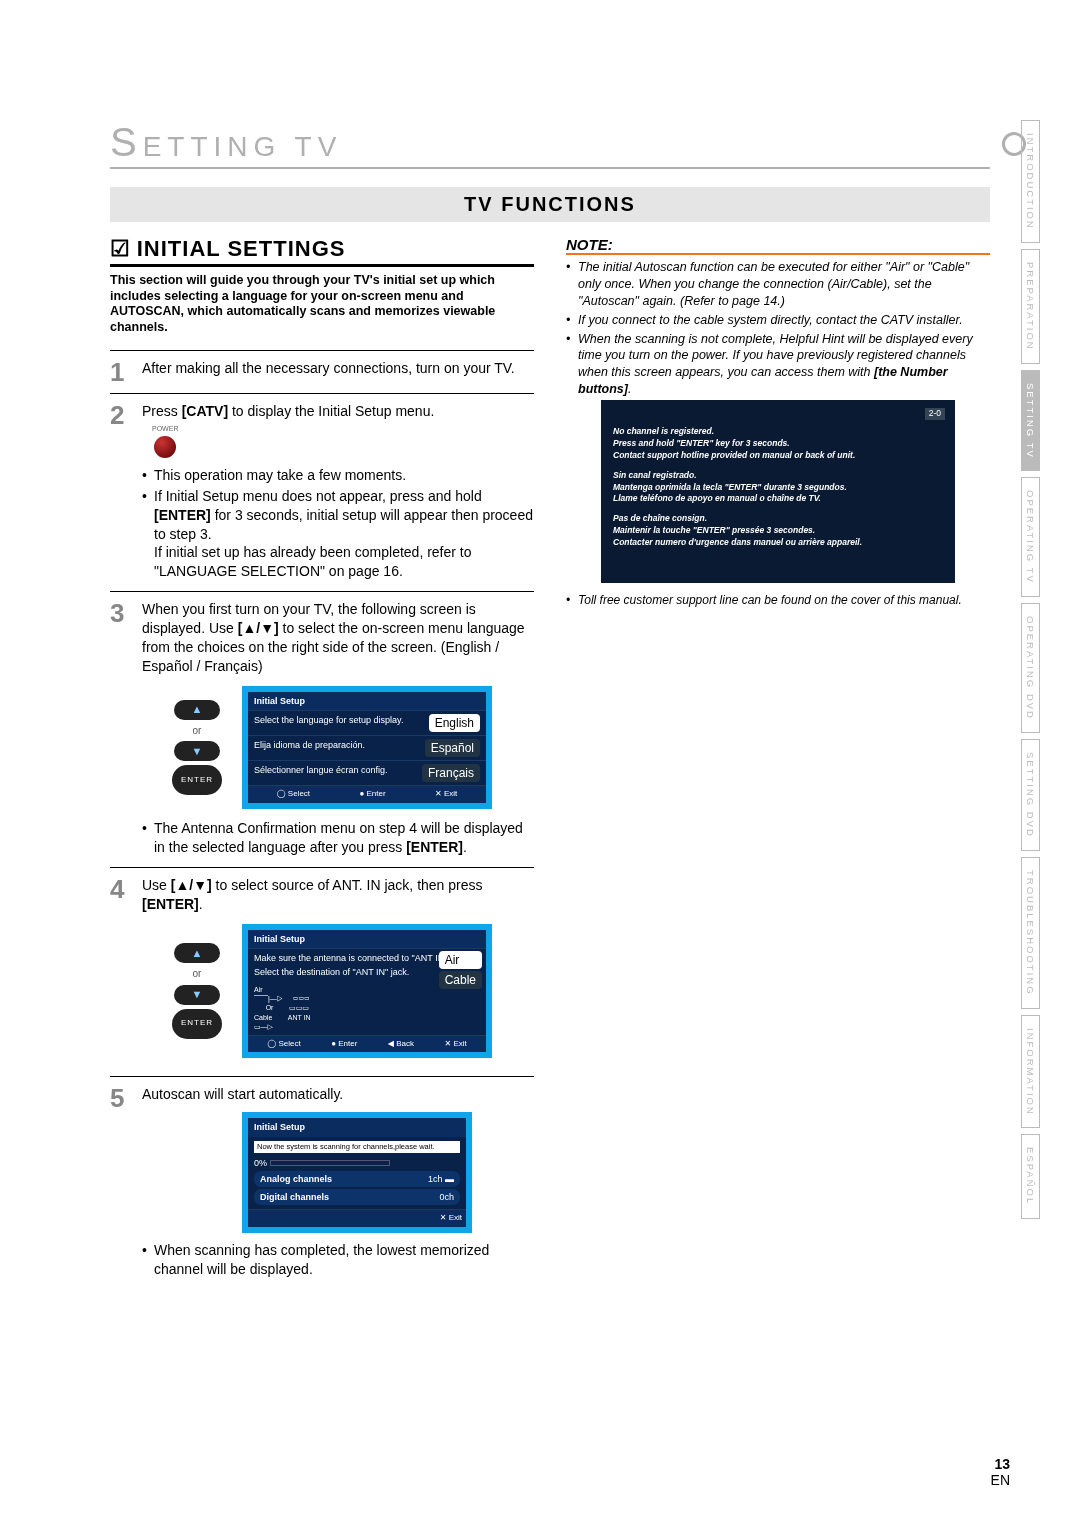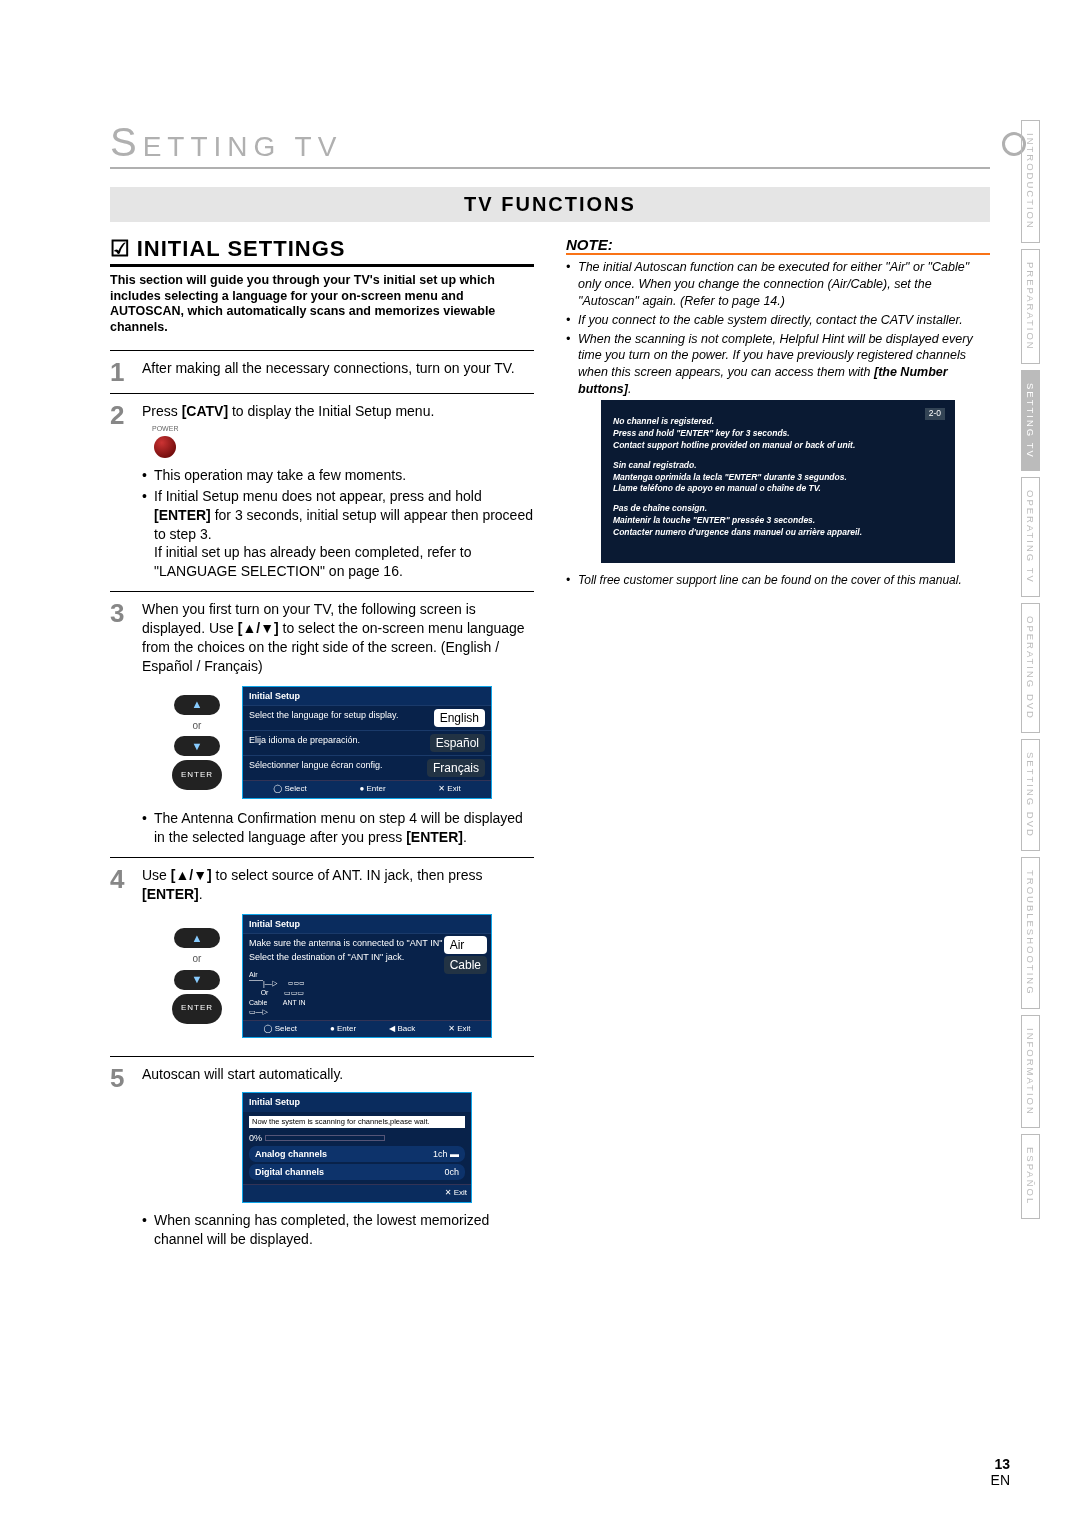--- a/index.html
+++ b/index.html
@@ -73,32 +73,32 @@
   .arrows { display:flex; flex-direction:column; align-items:center; gap:4px; font-size:9px; color:#555;}
   .rbtn { width:46px; height:20px; background:#222; border-radius:10px; display:flex; align-items:center; justify-content:center; color:#8cf; font-size:11px;}
   .rbtn.enter { width:50px; height:30px; border-radius:15px; color:#fff; font-size:8px; letter-spacing:1px;}
   .or-text { font-size:10px; }
 
   .osd {
     width: 250px;
     background: #08224a;
     color: #fff;
     font-size: 9px;
-    border: 1px solid #0ea5e9;
+    border: 6px solid #0ea5e9;
   }
   .osd .hdr { background:#0a2c5e; padding:3px 6px; font-weight:700; }
   .osd .row { display:flex; justify-content:space-between; padding:3px 6px; border-top:1px solid #1a3a6a;}
   .osd .opt { background:#234; padding:1px 6px; border-radius:4px; font-size:12px; }
   .osd .opt.sel { background:#fff; color:#000; }
   .osd .foot { background:#0a2c5e; display:flex; justify-content:space-around; padding:3px 4px; font-size:8px; border-top:1px solid #335;}
   .osd .body { padding:4px 6px; min-height:40px;}
   .osd .scanrow { display:flex; justify-content:space-between; background:#0d336b; padding:2px 6px; margin-top:2px;border-radius:7px;}
 
   .osd-large {
-    width: 354px; margin:0 auto 10px; background:#0a1a33; color:#fff; font-size:8.5px; padding:16px 12px; line-height:1.4; position:relative; min-height:160px;
+    width: 354px; margin:0 auto 10px; background:#0a1a33; color:#fff; font-size:8.5px; padding:26px 12px; line-height:1.4; position:relative; min-height:160px;
   }
   .osd-large .cb { position:absolute; top:8px; right:10px; background:#345; padding:0 4px;}
   .osd-large .blk { margin-bottom:8px; }
   .osd-large .blk .b { font-weight:700;font-style:italic; }
 
   .note-hdr { font-style: italic; font-weight:700; border-bottom:2px solid #f97316; font-size:15px; margin-bottom:4px;}
   .note-list { font-style: italic; font-size:12.5px; line-height:1.35; }
   .note-list li { position:relative; padding-left:12px; list-style:none; margin-bottom:2px;}
   .note-list li::before { content:"•"; position:absolute; left:0;}
   .toll { font-style:italic; font-size:12px; margin-top:6px; padding-left:12px; position:relative;}

